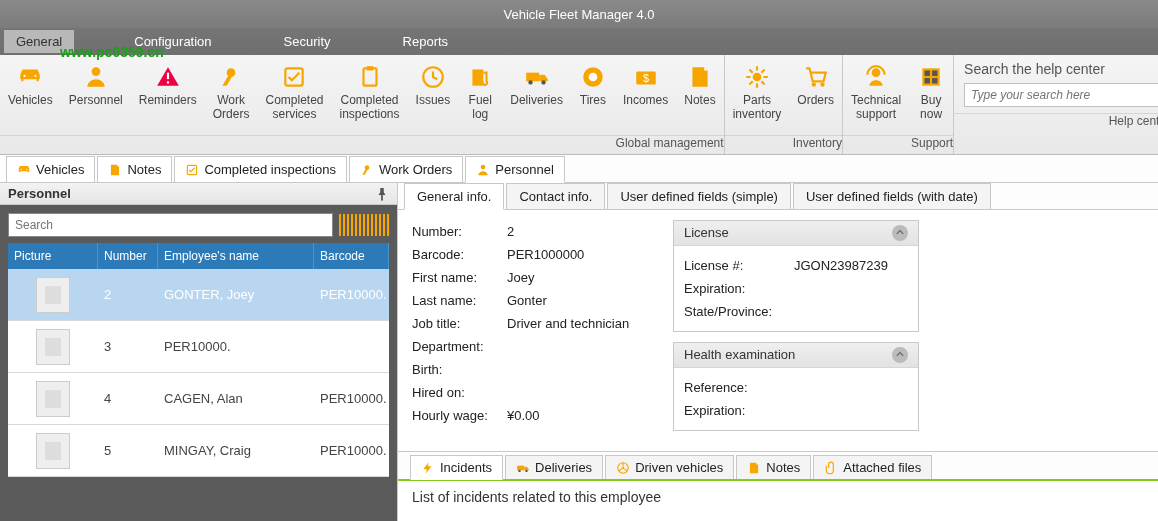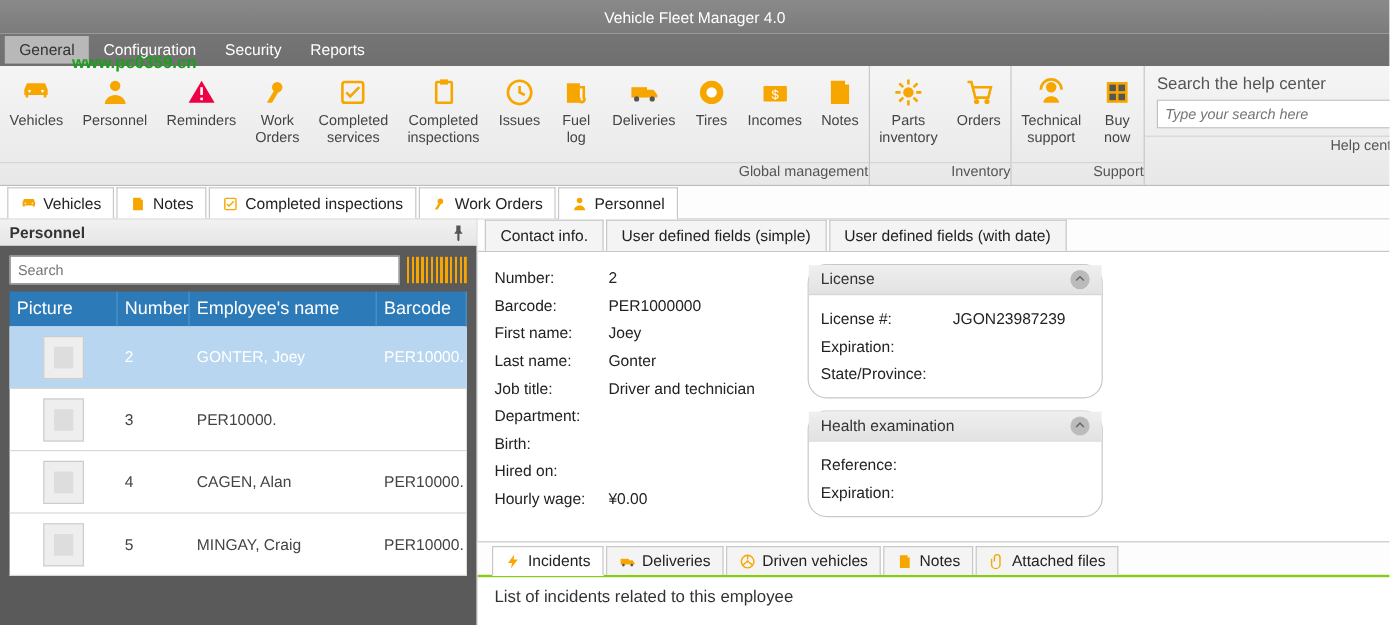--- a/index.html
+++ b/index.html
@@ -1,19 +1,19 @@
 <!DOCTYPE html>
 <html><head>
 <meta charset="utf-8">
 <style>
 * { box-sizing: border-box; margin: 0; padding: 0; font-family: "Segoe UI", Arial, sans-serif; }
 body { width: 1158px; height: 521px; overflow: hidden; background: #fff; font-size: 13px; color: #222; }
 .titlebar { height: 28px; background: linear-gradient(#8a8a8a,#7b7b7b); display: flex; align-items: center; padding: 0 8px; color: #fff; font-size: 13px; }
 .titlebar .title { flex: 1; text-align: center; }
-.menubar { height: 27px; background: linear-gradient(#757575,#6f6f6f); display: flex; align-items: center; padding: 0 4px; }
+.menubar { height: 27px; background: linear-gradient(#757575,#6f6f6f); display: flex; align-items: center; padding: 0 4px; gap: 48px; }
 .menubar .menuitem { padding: 4px 12px; color: #fff; font-size: 13px; cursor: pointer; }
 .menubar .menuitem.active { background: #b8b8b8; color: #333; }
 .watermark-text { position: absolute; left: 60px; top: 44px; color: #1aa01a; font-weight: bold; font-size: 14px; z-index: 100; pointer-events: none; }
 .ribbon { height: 100px; background: linear-gradient(#f5f5f5,#e8e8e8); border-bottom: 1px solid #bbb; display: flex; position: relative; }
 .ribbon-group { border-right: 1px solid #c8c8c8; display: flex; flex-direction: column; }
 .ribbon-icons { display: flex; flex: 1; align-items: flex-start; padding-top: 6px; }
 .ribbon-btn { display: flex; flex-direction: column; align-items: center; padding: 2px 8px 0; cursor: pointer; font-size: 12px; color: #444; text-align: center; line-height: 1.2; }
 .ribbon-btn .ico { width: 28px; height: 28px; display: flex; align-items: center; justify-content: center; margin-bottom: 2px; }
 .ribbon-btn .ico svg { width: 26px; height: 26px; }
 .ribbon-label { text-align: right; font-size: 12px; color: #555; padding: 0 0 4px; border-top: 1px solid #d5d5d5; }
@@ -25,21 +25,21 @@
 .doctab.active { background: #fff; border-bottom: 1px solid #fff; margin-bottom: -1px; }
 .doctab .ti { width: 14px; height: 14px; display: inline-flex; }
 .workspace { display: flex; height: calc(521px - 28px - 27px - 100px - 28px); }
 .left-panel { width: 398px; border-right: 1px solid #c8c8c8; display: flex; flex-direction: column; }
 .panel-head { background: linear-gradient(#f2f2f2,#e6e6e6); border-bottom: 1px solid #c8c8c8; padding: 3px 8px; display: flex; align-items: center; font-weight: bold; color: #333; }
 .panel-head .pin { margin-left: auto; width: 14px; height: 14px; }
 .grid-wrap { flex: 1; background: #5a5a5a; padding: 8px; overflow: hidden; }
 .searchrow { display: flex; align-items: center; margin-bottom: 6px; }
 .searchrow input { flex: 1; padding: 4px 6px; border: 1px solid #888; color: #999; font-size: 12px; }
 .barcode { width: 50px; height: 22px; margin-left: 6px; background: repeating-linear-gradient(90deg,#f7a600 0 2px,transparent 2px 4px); }
-.grid-headers { display: flex; background: #2c7bb8; color: #fff; font-size: 15px; }
+.grid-headers { display: flex; background: #2c7bb8; color: #fff; font-size: 12px; }
 .gh { padding: 6px 6px; border-right: 1px solid #4a94cc; }
 .gh.pic { width: 90px; }
 .gh.num { width: 60px; }
 .gh.nam { flex: 1; }
 .gh.bar { width: 75px; }
 .grid-body { background: #fff; }
 .gridrow { display: flex; height: 52px; border-bottom: 1px solid #d8d8d8; align-items: center; font-size: 13px; color: #444; }
 .gridrow.selected { background: #b8d6f0; color: #fff; }
 .gc { padding: 4px 6px; }
 .gc.pic { width: 90px; display:flex; gap:2px; justify-content:center; }
@@ -50,21 +50,21 @@
 .gc.bar { width: 75px; }
 .right-panel { flex: 1; display: flex; flex-direction: column; padding: 0; }
 .detail-tabs { display: flex; border-bottom: 1px solid #c8c8c8; padding-left: 6px; background: #fdfdfd; }
 .dtab { border: 1px solid #c8c8c8; border-bottom: none; padding: 5px 12px; font-size: 13px; margin-right: 2px; cursor: pointer; background: #f4f4f4; }
 .dtab.active { background: #fff; border-bottom: 1px solid #fff; margin-bottom: -1px; }
 .detail-body { padding: 10px 14px; display: flex; gap: 16px; }
 .fieldcol { width: 245px; }
 .fieldrow { display: flex; padding: 4px 0; font-size: 13px; }
 .fieldrow .flabel { width: 95px; color: #222; }
 .fieldrow .fval { flex: 1; color: #222; }
-.box { border: 1px solid #c8c8c8; border-radius: 16px; width: 246px; margin-bottom: 10px; }
+.box { border: 1px solid #c8c8c8; border-radius: 0; width: 246px; margin-bottom: 10px; }
 .box-head { background: linear-gradient(#efefef,#e2e2e2); padding: 4px 10px; font-size: 13px; color: #333; border-bottom: 1px solid #d5d5d5; display: flex; }
 .box-head .collapse { margin-left: auto; width: 16px; height: 16px; border-radius: 50%; background: #bbb; display:flex; align-items:center; justify-content:center; }
 .box-body { padding: 8px 10px; }
 .subtabs { display: flex; border-top: 1px solid #c8c8c8; border-bottom: 2px solid #84cc16; padding: 3px 0 0 12px; background: #fdfdfd; }
 .subtab { border: 1px solid #c8c8c8; border-bottom: none; padding: 4px 10px; font-size: 13px; margin-right: 2px; display: flex; align-items: center; gap: 5px; cursor: pointer; background: #f4f4f4; }
 .subtab.active { background: #fff; border-bottom: 1px solid #fff; margin-bottom: -1px; }
 .subhead { padding: 8px 14px 4px; font-size: 14px; color: #333; }
 </style>
 </head>
 <body>
@@ -357,20 +357,21 @@
             <div class="gc num">5</div>
             <div class="gc nam">MINGAY, Craig</div>
             <div class="gc bar">PER10000.</div>
           </div>
         </div>
     </div>
   </div>
 
   <div class="right-panel">
     <div class="detail-tabs" id="detailtabs">
+        <div class="dtab active">General info.</div>
         <div class="dtab">Contact info.</div>
         <div class="dtab">User defined fields (simple)</div>
         <div class="dtab">User defined fields (with date)</div>
       </div>
     <div class="detail-body">
       <div class="fieldcol" id="fieldcol">
           <div class="fieldrow">
             <div class="flabel">Number:</div>
             <div class="fval">2</div>
           </div>

